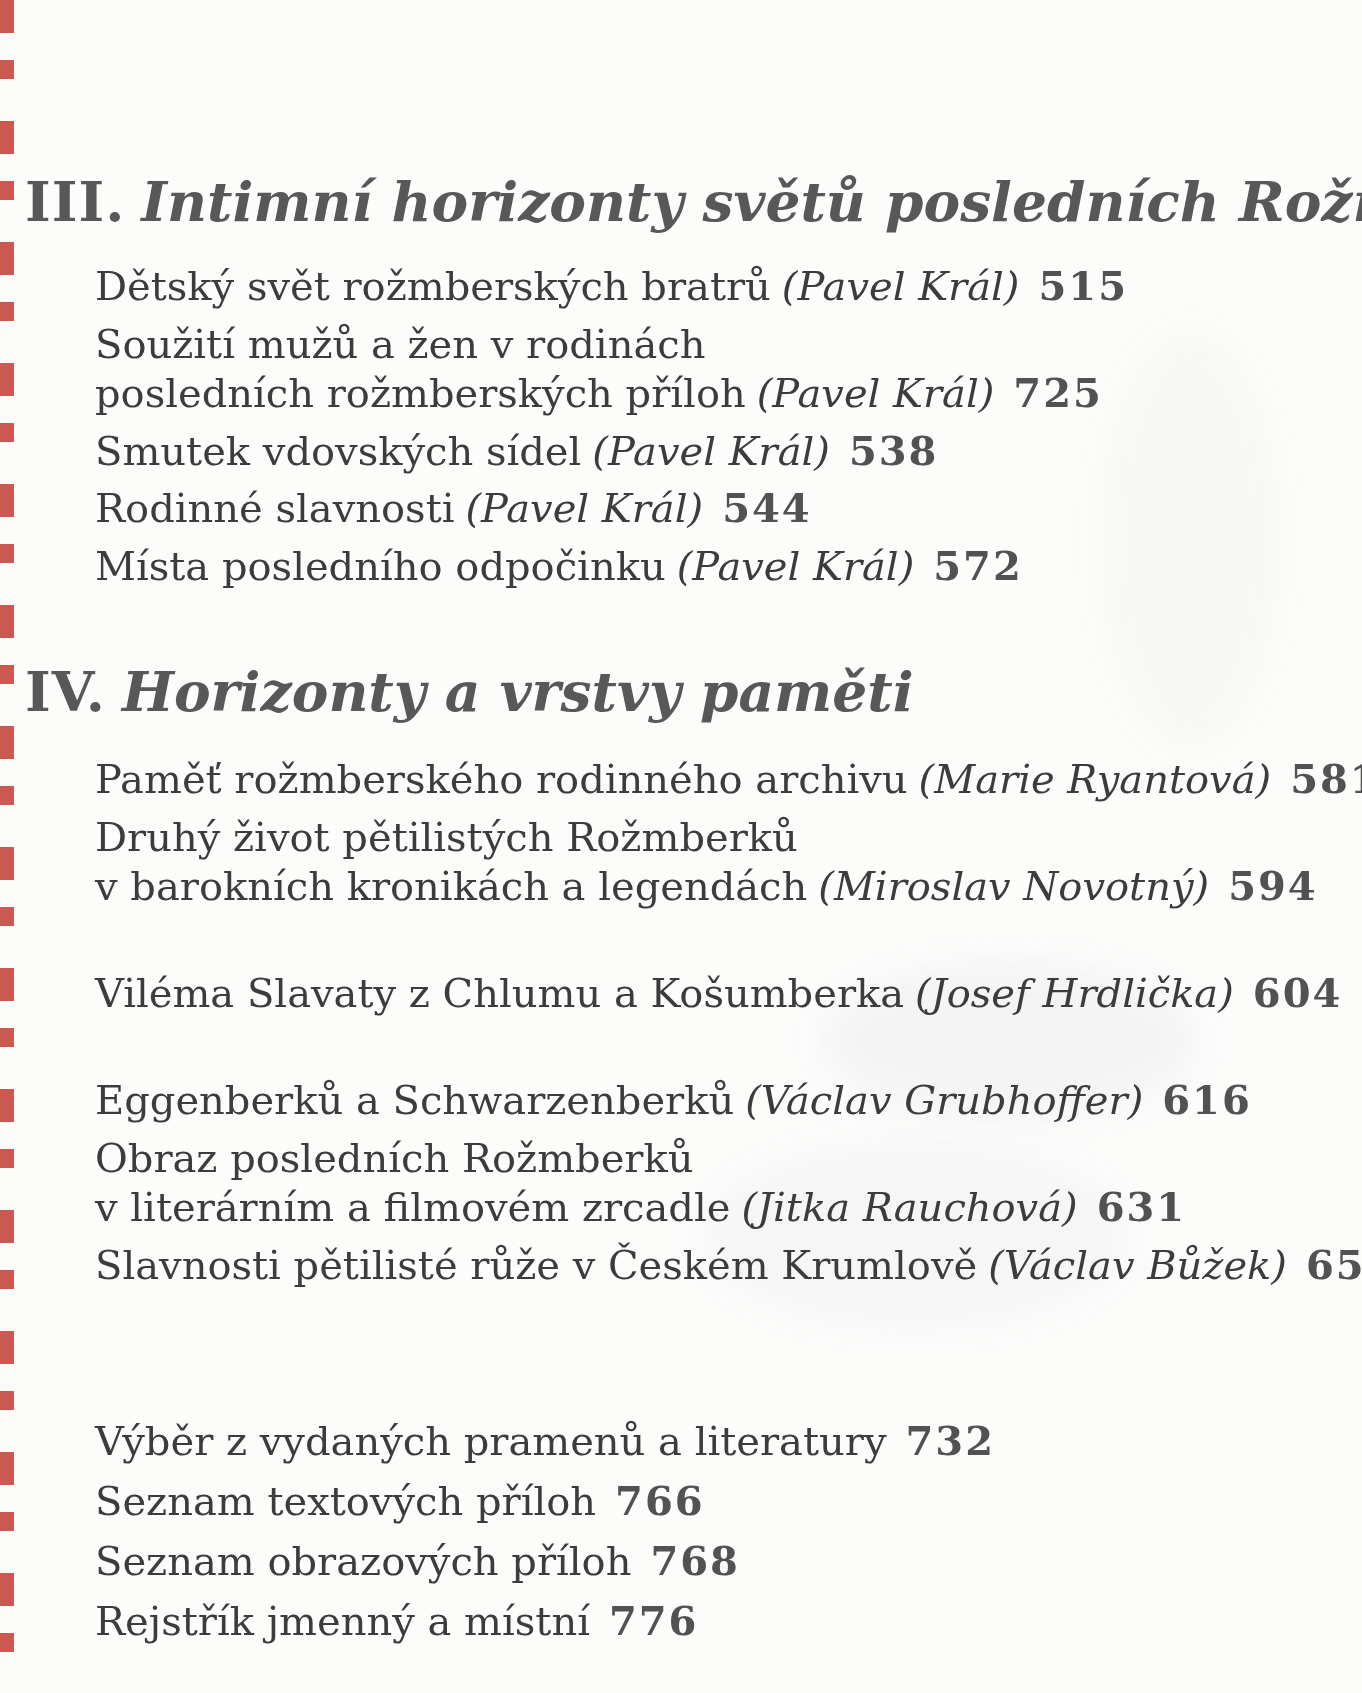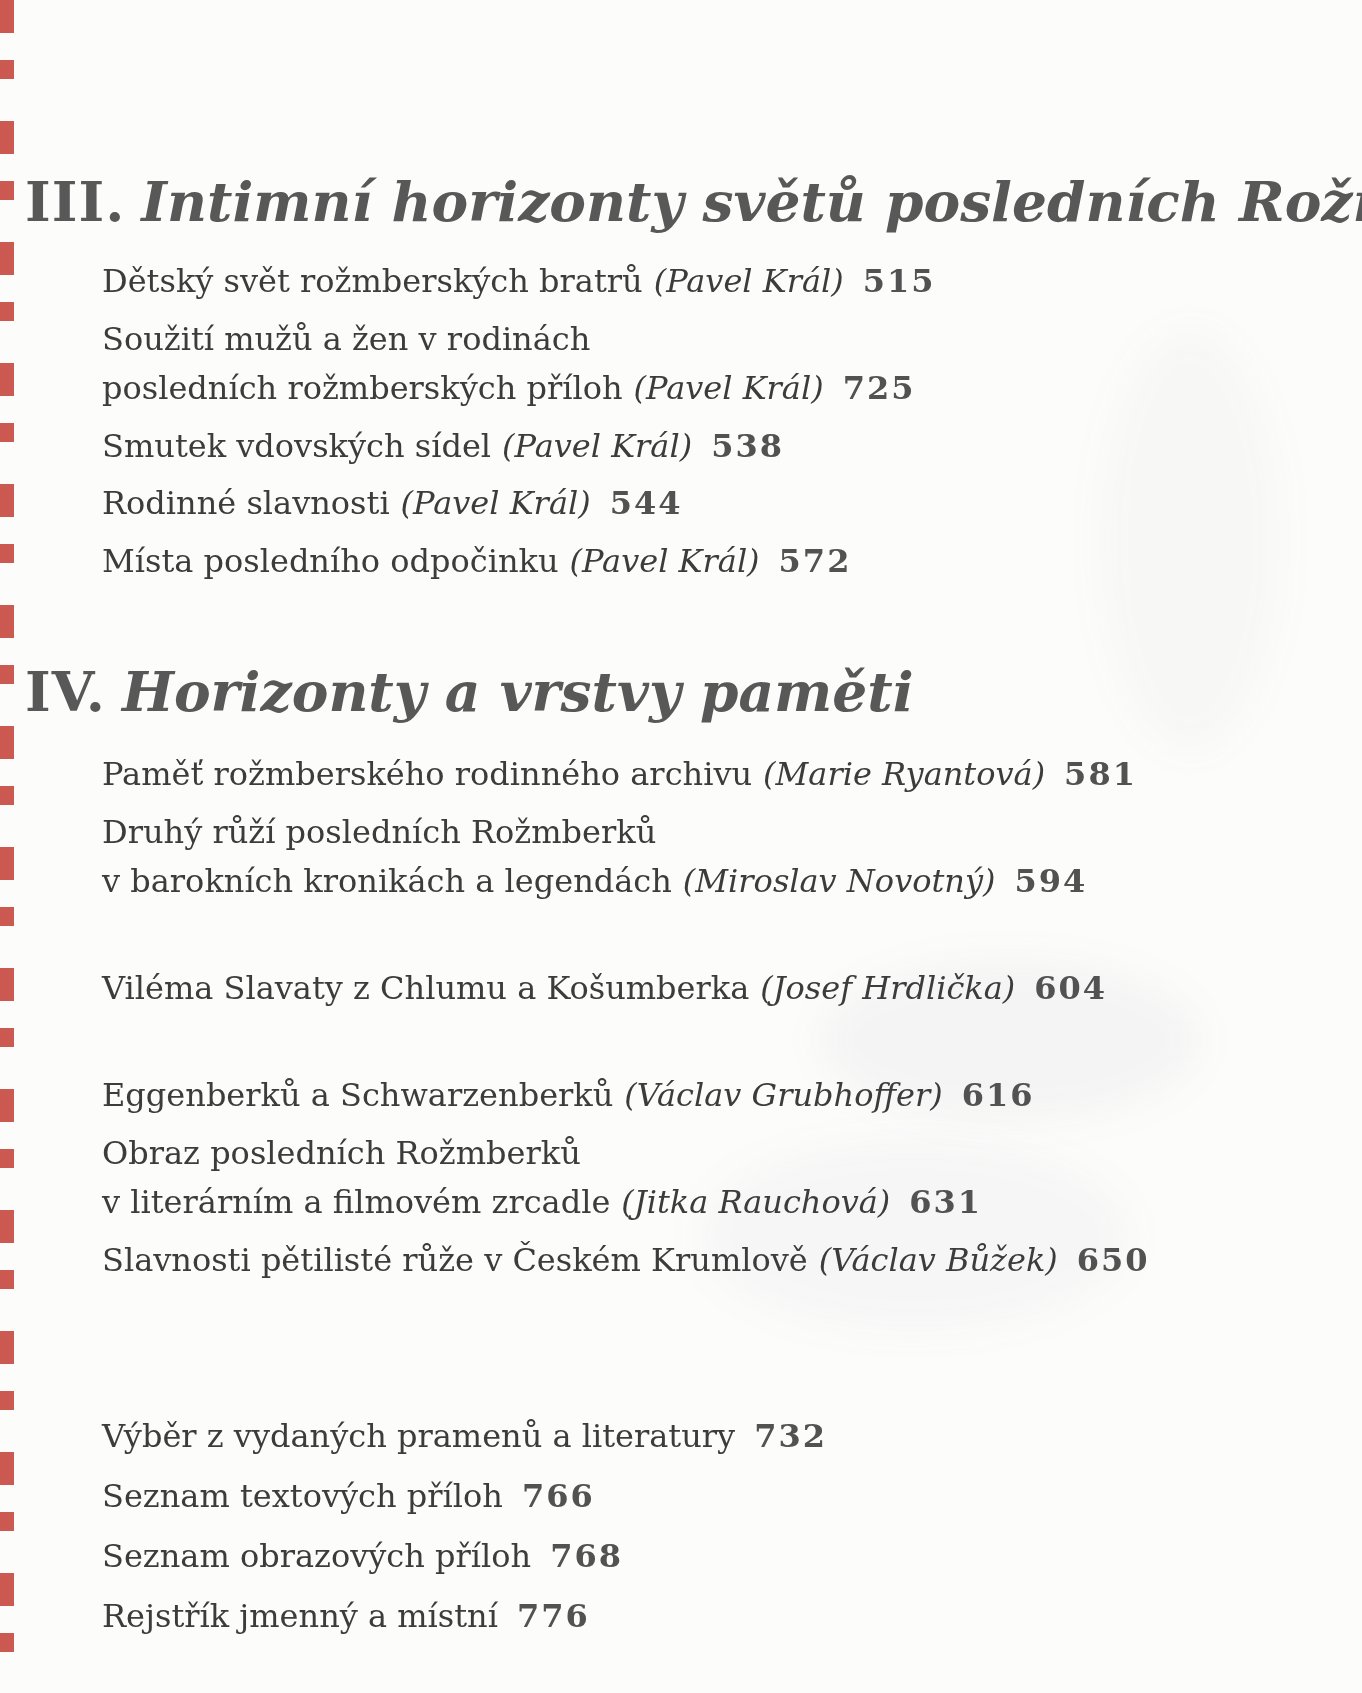--- a/index.html
+++ b/index.html
@@ -30,22 +30,22 @@
 
   .heading{
     position:absolute;left:25px;white-space:nowrap;
     font-size:55px;line-height:1.15;color:var(--heading,#585858);
     font-weight:600;
   }
   .numeral{font-style:normal;margin-right:16px;letter-spacing:1px;}
   .sec-title{font-style:italic;}
 
   .line{
-    position:absolute;left:102px;white-space:nowrap;
-    font-size:32px;line-height:1.2;color:var(--text,#3c3c3c);
+    position:absolute;left:95px;white-space:nowrap;
+    font-size:40px;line-height:1.2;color:var(--text,#3c3c3c);
     font-weight:500;
   }
   .author{font-style:italic;margin-left:11px;color:var(--text,#3c3c3c);}
   .author:empty{margin-left:0;}
   .pagenum{
     margin-left:19px;letter-spacing:2px;
     color:var(--page-number,#525252);font-weight:600;
   }
   .pagenum:empty{margin-left:0;}
 </style>
@@ -83,21 +83,21 @@
   </div>
 
   <div class="heading" style="top:660px">
     <span class="numeral">IV.</span><span class="sec-title">Horizonty a vrstvy paměti</span>
   </div>
 
   <div class="line" style="top:755px">
     <span>Paměť rožmberského rodinného archivu</span><span class="author">(Marie Ryantová)</span><span class="pagenum">581</span>
   </div>
   <div class="line" style="top:813px">
-    <span>Druhý růží posledních Rožmberků</span><span class="author"></span><span class="pagenum"></span>
+    <span>Druhý život pětilistých Rožmberků</span><span class="author"></span><span class="pagenum"></span>
   </div>
   <div class="line" style="top:862px">
     <span>v barokních kronikách a legendách</span><span class="author">(Miroslav Novotný)</span><span class="pagenum">594</span>
   </div>
   <div class="line" style="top:969px">
     <span>Viléma Slavaty z Chlumu a Košumberka</span><span class="author">(Josef Hrdlička)</span><span class="pagenum">604</span>
   </div>
   <div class="line" style="top:1076px">
     <span>Eggenberků a Schwarzenberků</span><span class="author">(Václav Grubhoffer)</span><span class="pagenum">616</span>
   </div>

